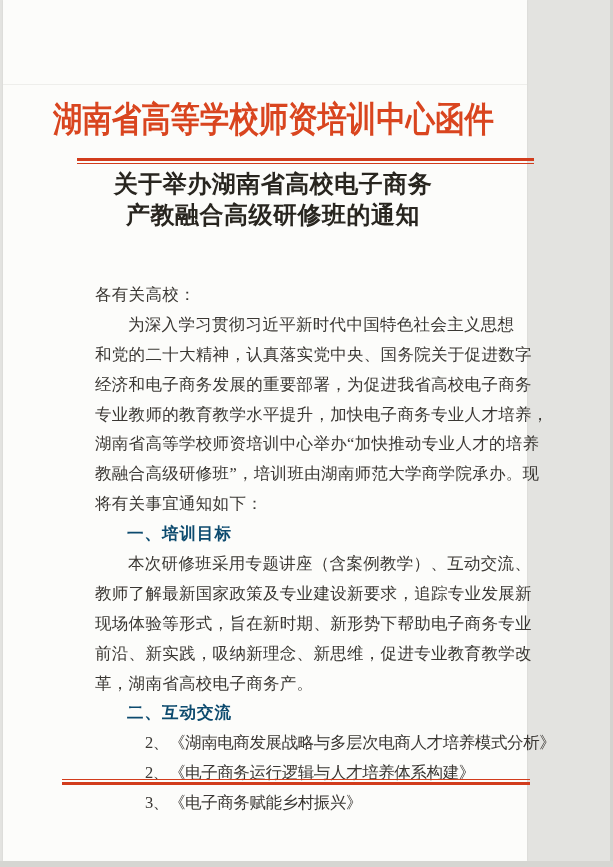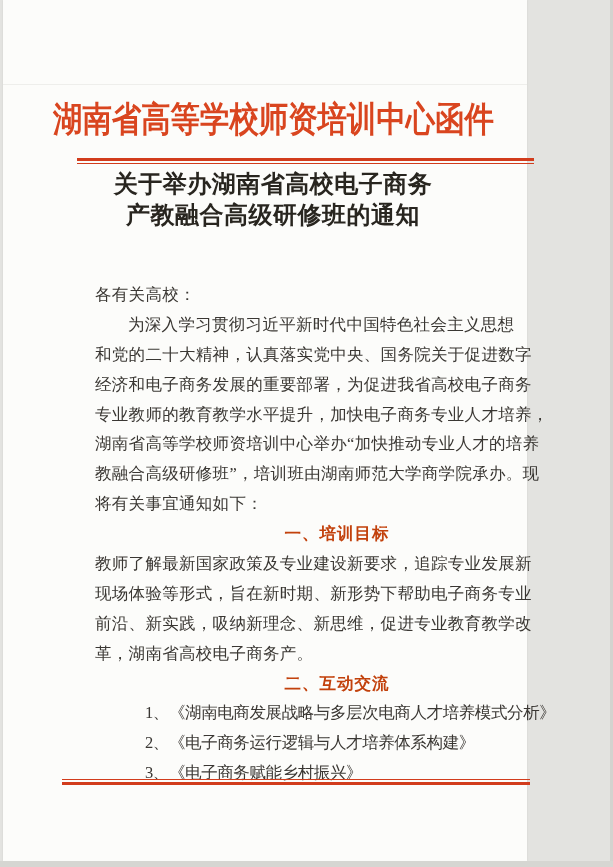--- a/index.html
+++ b/index.html
@@ -44,23 +44,23 @@
     font-weight:bold;font-size:24px;line-height:31px;
     padding-left:8px;letter-spacing:0.5px;
   }
   .doc-body{
     position:absolute;top:236px;left:92px;width:452px;
     color:var(--ink);font-size:16.5px;margin-top:44px;
   }
   .line{height:29.9px;line-height:29.9px;white-space:nowrap;letter-spacing:0.3px;}
   .indent{padding-left:33px;}
   .heading{
-    padding-left:32px;font-weight:bold;color:#c2410c;
+    padding-left:32px;font-weight:bold;color:#0c4a6e;
     font-family:"Liberation Sans","DejaVu Sans",sans-serif;
-    font-size:16.5px;letter-spacing:1px;text-align:center;
+    font-size:16.5px;letter-spacing:1px;
   }
   .list{padding-left:50px;letter-spacing:-0.4px;}
   .rule-bottom{
     position:absolute;top:779px;left:59px;width:468px;height:2px;
     border-top:1.4px solid var(--rule-red);
     border-bottom:3.2px solid var(--rule-red);
   }
   .edge-right{position:absolute;top:0;right:0;width:3px;height:867px;background:#d3d3cf;}
   .edge-bottom{position:absolute;left:0;bottom:0;width:613px;height:6px;background:#d6d6d2;}
 </style>
@@ -88,28 +88,29 @@
     <div class="line indent">为深入学习贯彻习近平新时代中国特色社会主义思想</div>
     <div class="line">和党的二十大精神，认真落实党中央、国务院关于促进数字</div>
     <div class="line">经济和电子商务发展的重要部署，为促进我省高校电子商务</div>
     <div class="line">专业教师的教育教学水平提升，加快电子商务专业人才培养，</div>
     <div class="line">湖南省高等学校师资培训中心举办“加快推动专业人才的培养</div>
     <div class="line">教融合高级研修班”，培训班由湖南师范大学商学院承办。现</div>
     <div class="line">将有关事宜通知如下：</div>
 
     <div class="line heading">一、培训目标</div>
 
+    <div class="line indent">本次研修班采用专题讲座（含案例教学）、互动交流、</div>
     <div class="line">教师了解最新国家政策及专业建设新要求，追踪专业发展新</div>
     <div class="line">现场体验等形式，旨在新时期、新形势下帮助电子商务专业</div>
     <div class="line">前沿、新实践，吸纳新理念、新思维，促进专业教育教学改</div>
     <div class="line">革，湖南省高校电子商务产。</div>
 
     <div class="line heading">二、互动交流</div>
 
-    <div class="line list">1、《湖南电商发展战略与多层次电商人才培养模式分析》</div>
+    <div class="line list">2、《湖南电商发展战略与多层次电商人才培养模式分析》</div>
     <div class="line list">2、《电子商务运行逻辑与人才培养体系构建》</div>
     <div class="line list">3、《电子商务赋能乡村振兴》</div>
   </div>
 
   <div class="rule-bottom"></div>
 </div>
 
 <div class="edge-right"></div>
 <div class="edge-bottom"></div>
 

